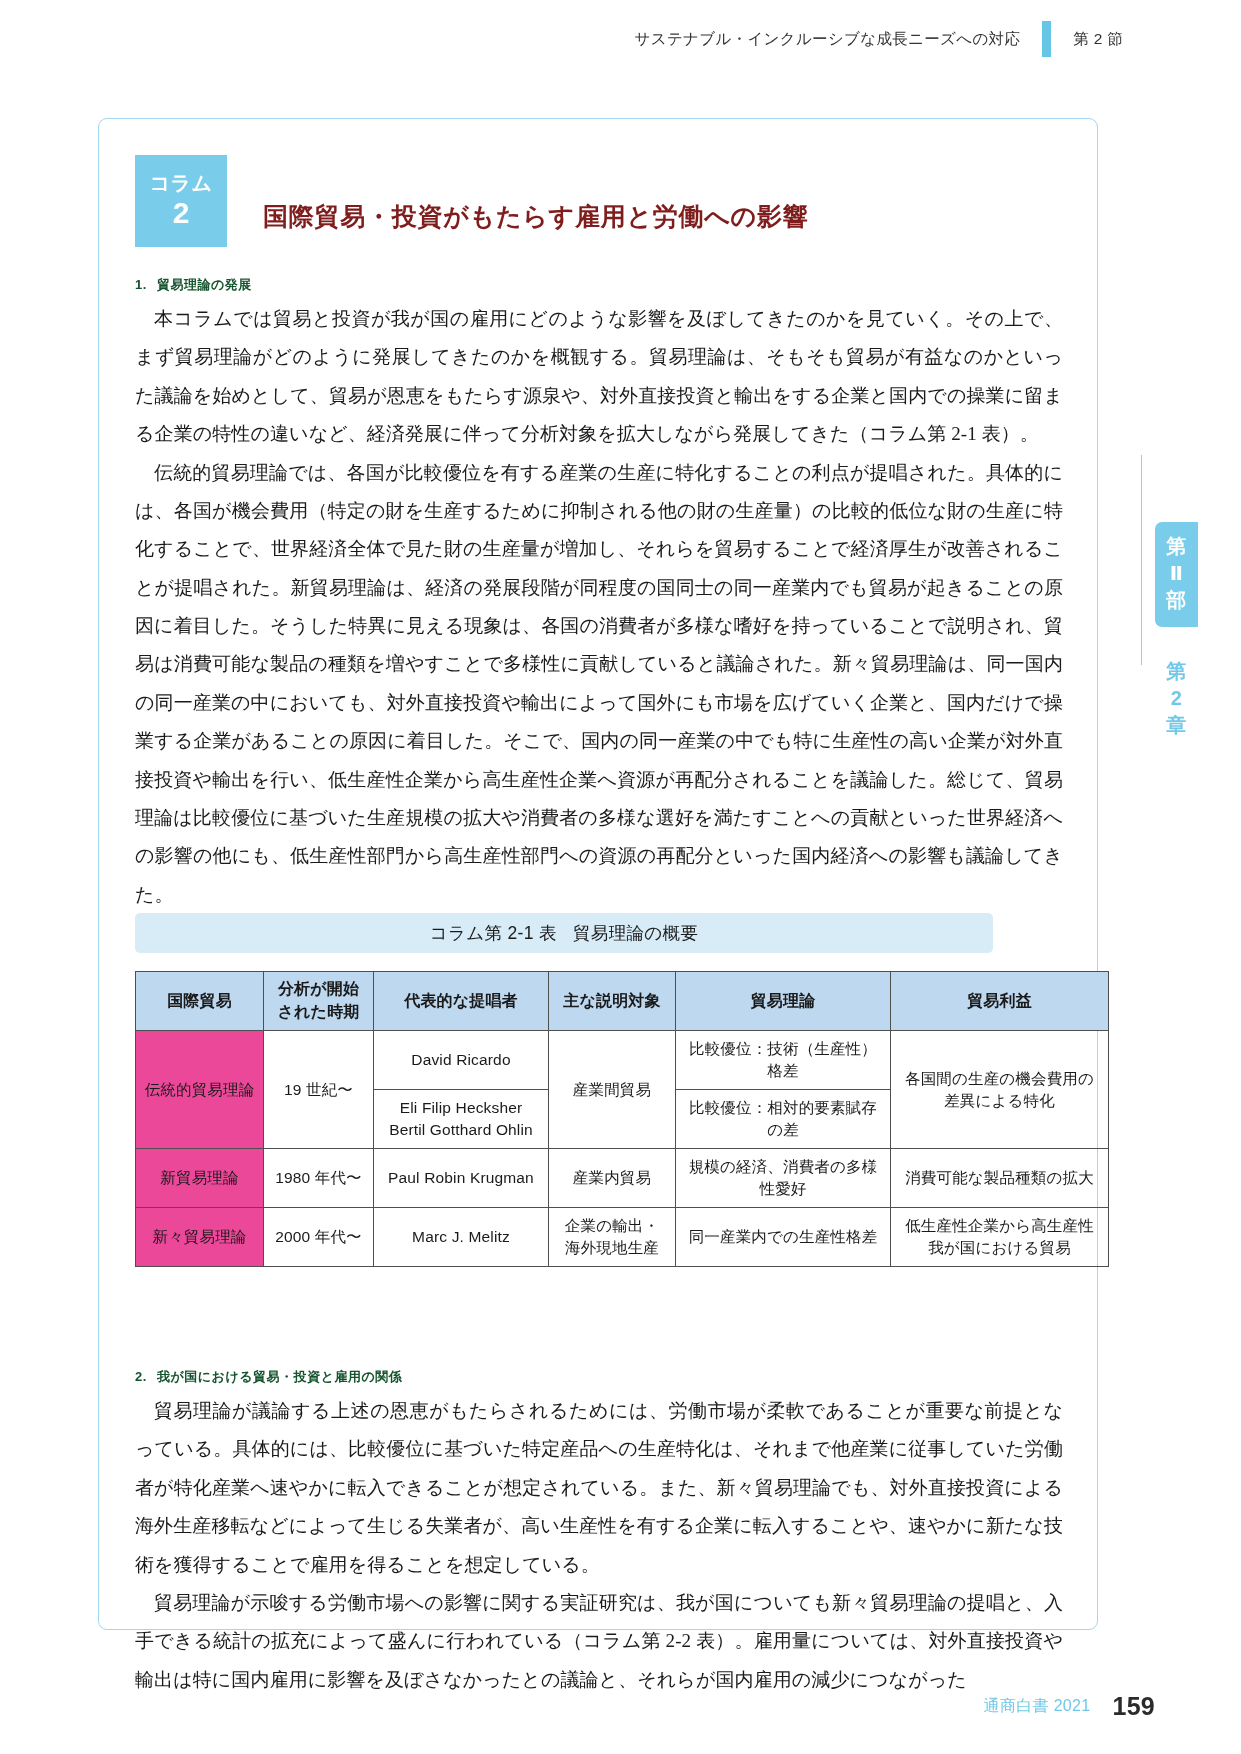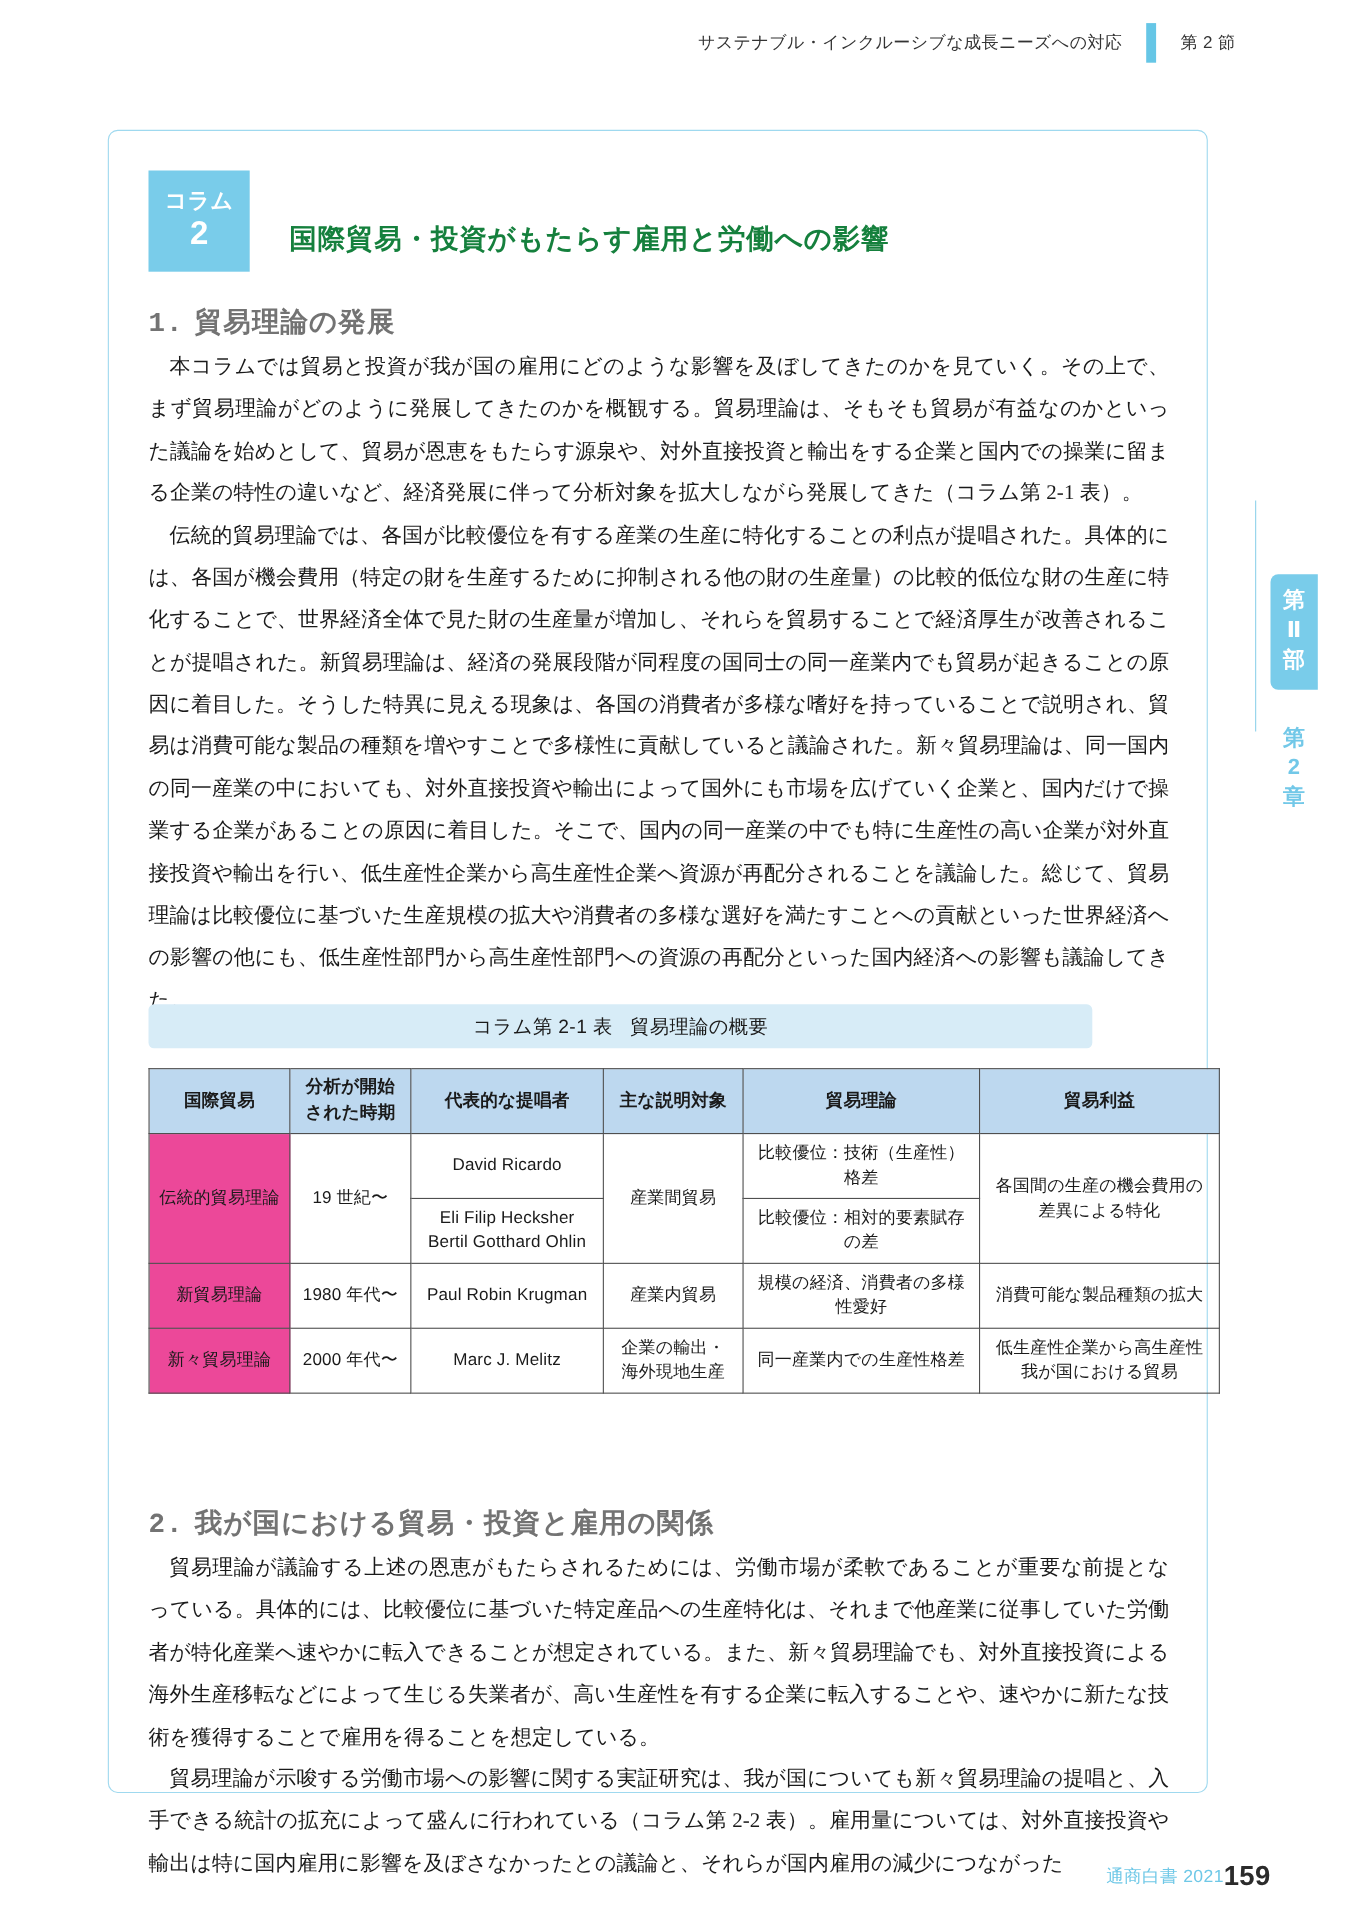--- a/index.html
+++ b/index.html
@@ -94,39 +94,39 @@
     margin-bottom: 3px;
   }
   .column-badge .badge-num {
     font-size: 30px;
     font-weight: bold;
   }
   .column-title {
     font-family: Liberation Sans, sans-serif;
     font-size: 25px;
     font-weight: bold;
-    color: #15803d;
+    color: #7f1d1d;
     letter-spacing: 0.03em;
     margin-left: 36px;
     padding-bottom: 14px;
     white-space: nowrap;
   }
 
   
   .content {
     position: absolute;
     left: 135px;
     top: 276px;
     width: 928px;
   }
   .sec-heading {
-    font-family: Liberation Mono, monospace;
-    font-size: 25px;
-    font-weight: bold;
-    color: #737373;
+    font-family: Liberation Sans, sans-serif;
+    font-size: 13px;
+    font-weight: bold;
+    color: #14532d;
     letter-spacing: 0.04em;
     margin: 0 0 6px 0;
   }
   .sec-heading .num {
     margin-right: 10px;
   }
   p.body-text {
     margin: 0;
     font-size: 19px;
     line-height: 2.02;
@@ -271,20 +271,21 @@
     font-family: "Liberation Sans", "DejaVu Sans", sans-serif;
     font-size: 16px;
     color: #6fc8e7;
     letter-spacing: 0.02em;
   }
   .footer-page {
     font-family: "Liberation Sans", "DejaVu Sans", sans-serif;
     font-size: 25px;
     font-weight: bold;
     color: #2b2b2b;
+    margin-left: 22px;
     letter-spacing: 0.01em;
   }
 </style>
 </head>
 <body>
 
 <div class="page-header">
   <span class="header-title">サステナブル・インクルーシブな成長ニーズへの対応</span>
   <span class="header-rule"></span>
   <span class="header-section">第 2 節</span>

